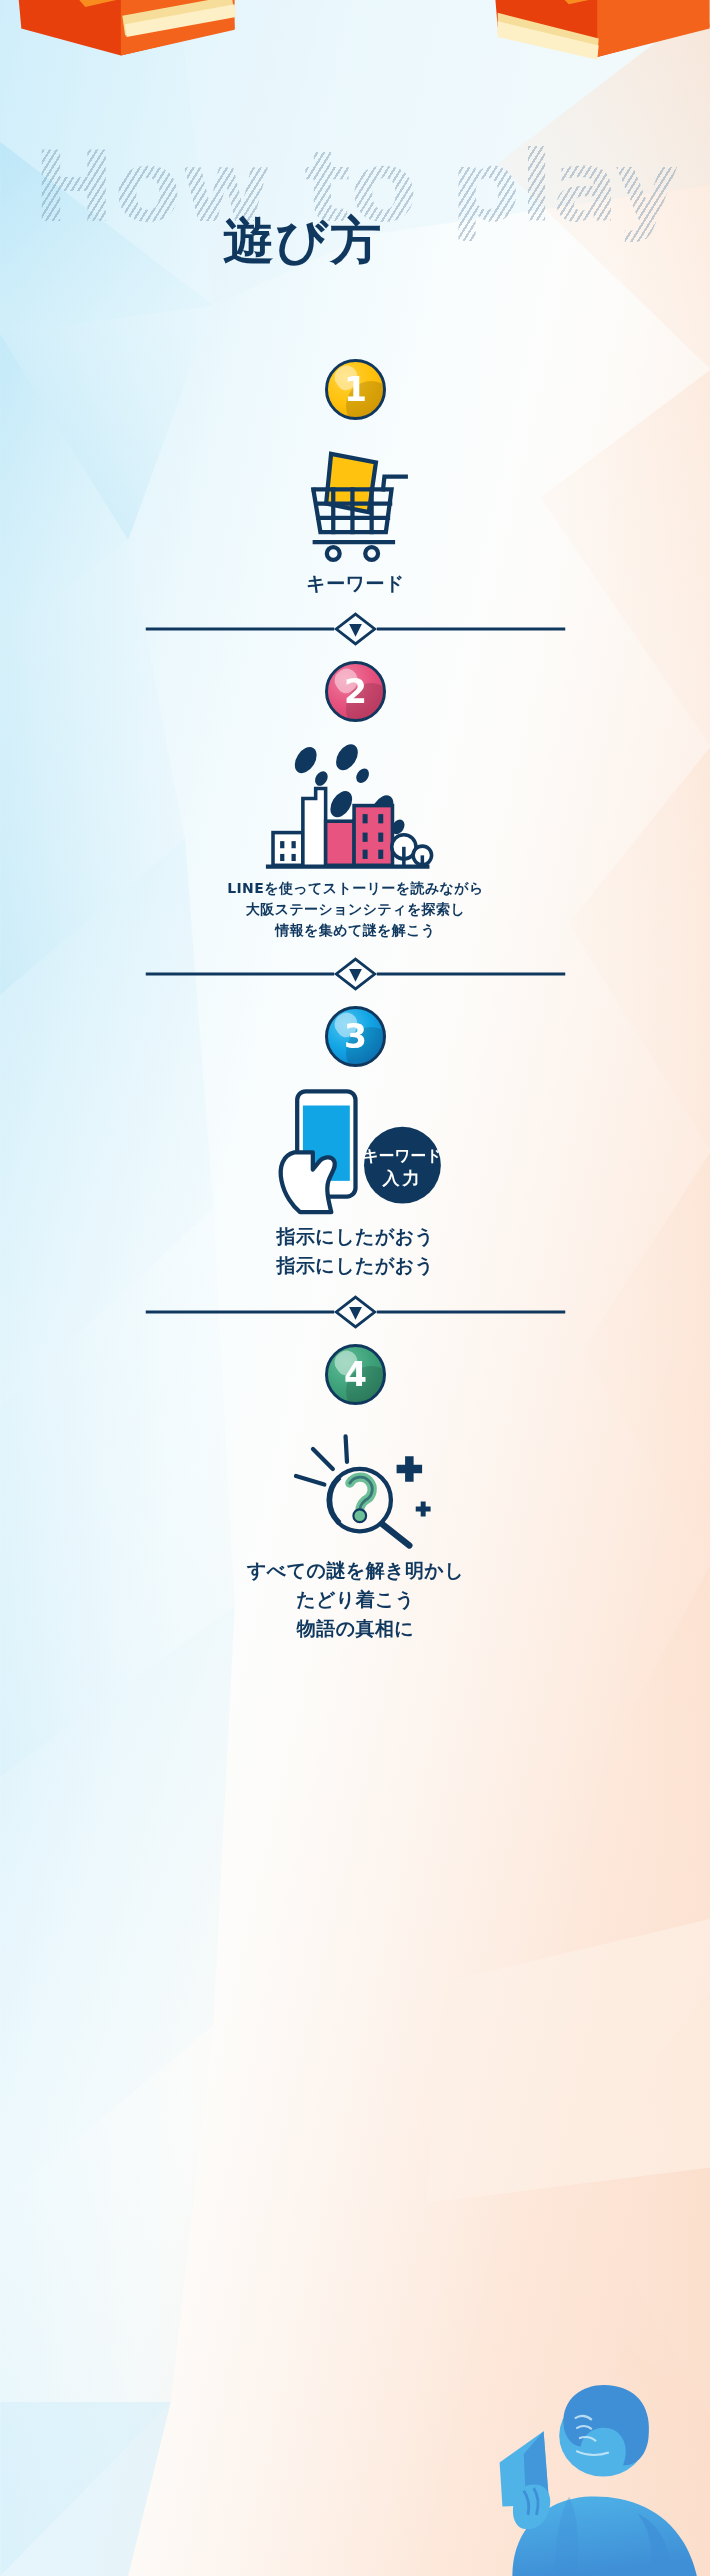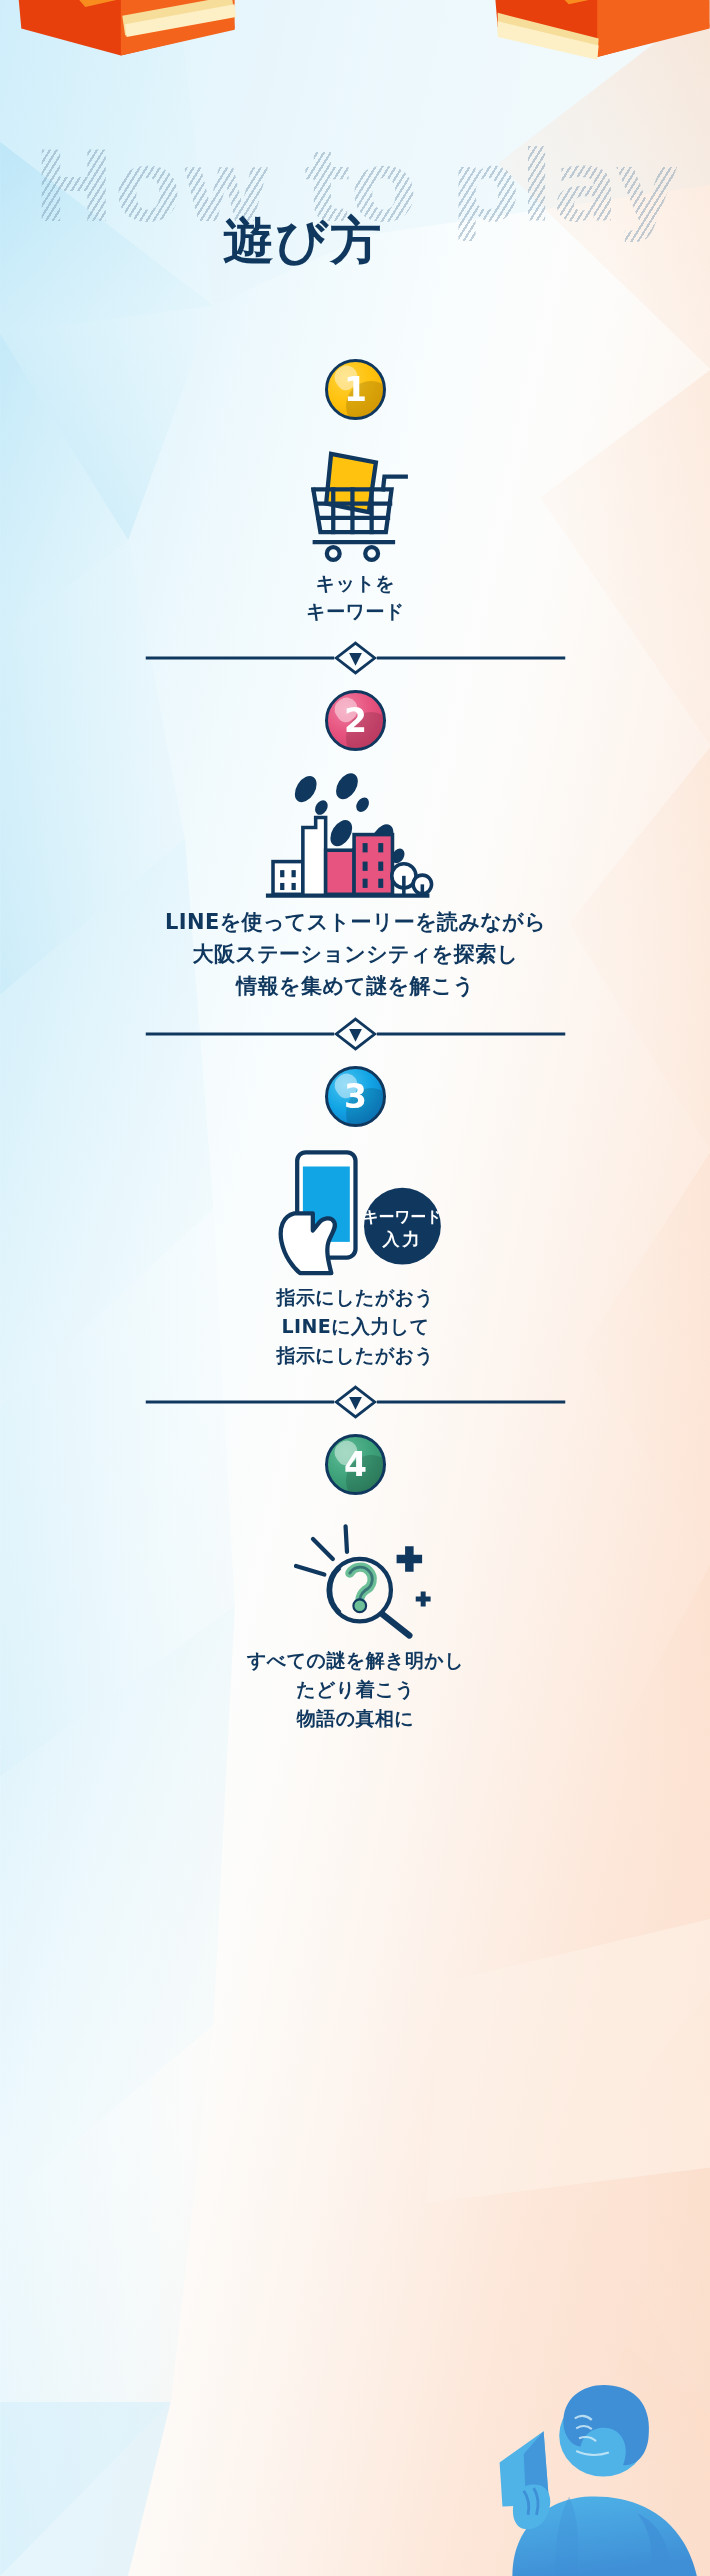--- a/index.html
+++ b/index.html
@@ -77,21 +77,21 @@
     position:absolute;right:-24%;bottom:-26%;width:92%;height:92%;
     border-radius:50%;background:rgba(0,0,0,.14);z-index:1;
   }
   .icon-wrap{margin-top:18.5px;height:121px;display:flex;align-items:center;justify-content:center;}
   .caption{
     margin-top:7px;
     font-size:19px;font-weight:800;color:#10385f;line-height:1.52;
     letter-spacing:0.4px;
     font-family:"DejaVu Sans","Liberation Sans",sans-serif;
   }
-  .caption.wide{font-size:21px;}
+  .caption.wide{font-size:14px;}
 
   
   .divider{width:711px;height:64px;position:relative;}
   .divider svg{position:absolute;left:0;top:0;}
 
   
   .character{position:absolute;right:0;bottom:0;z-index:4;pointer-events:none;}
 </style>
 </head>
 <body>
@@ -183,21 +183,20 @@
             <line x1="85" y1="68" x2="85" y2="128"></line>
             <line x1="112" y1="68" x2="112" y2="128"></line>
             <line x1="32" y1="142" x2="142" y2="142"></line>
             <circle cx="58" cy="158" r="9"></circle>
             <circle cx="112" cy="158" r="9"></circle>
           </g>
         </svg>
       </div>
 
       <div class="caption">
-        <div>キットを</div>
         <div>キーワード</div>
       </div>
     </div>
 
     <div class="divider">
       <svg width="711" height="64" viewBox="0 0 1000 90">
         <line x1="205" y1="45" x2="470" y2="45" stroke="#10385f" stroke-width="4"></line>
         <line x1="530" y1="45" x2="795" y2="45" stroke="#10385f" stroke-width="4"></line>
         <polygon points="500,24 527,45 500,66 473,45" fill="none" stroke="#10385f" stroke-width="4"></polygon>
         <polygon points="491,38 509,38 500,56" fill="#10385f"></polygon>
@@ -279,21 +278,20 @@
           <path d="M44,92 C28,96 22,112 26,132 C30,152 42,168 52,176 L96,176 C92,160 88,144 92,132 C96,120 104,112 100,104 C96,96 84,98 78,106 L70,116 L70,92 Z" fill="#fff" stroke="#10385f" stroke-width="6" stroke-linejoin="round"></path>
           <circle cx="196" cy="110" r="54" fill="#10385f"></circle>
           <polygon points="152,84 178,98 162,118" fill="#10385f"></polygon>
           <text x="196" y="104" text-anchor="middle" fill="#ffffff" font-size="22" font-weight="800" font-family="DejaVu Sans, sans-serif">キーワード</text>
           <text x="196" y="136" text-anchor="middle" fill="#ffffff" font-size="24" font-weight="800" font-family="DejaVu Sans, sans-serif" letter-spacing="4">入力</text>
         </svg>
       </div>
 
       <div class="caption">
         <div>指示にしたがおう</div>
-        <div>LINEに入力して</div>
         <div>指示にしたがおう</div>
       </div>
     </div>
 
     <div class="divider">
       <svg width="711" height="64" viewBox="0 0 1000 90">
         <line x1="205" y1="45" x2="470" y2="45" stroke="#10385f" stroke-width="4"></line>
         <line x1="530" y1="45" x2="795" y2="45" stroke="#10385f" stroke-width="4"></line>
         <polygon points="500,24 527,45 500,66 473,45" fill="none" stroke="#10385f" stroke-width="4"></polygon>
         <polygon points="491,38 509,38 500,56" fill="#10385f"></polygon>

